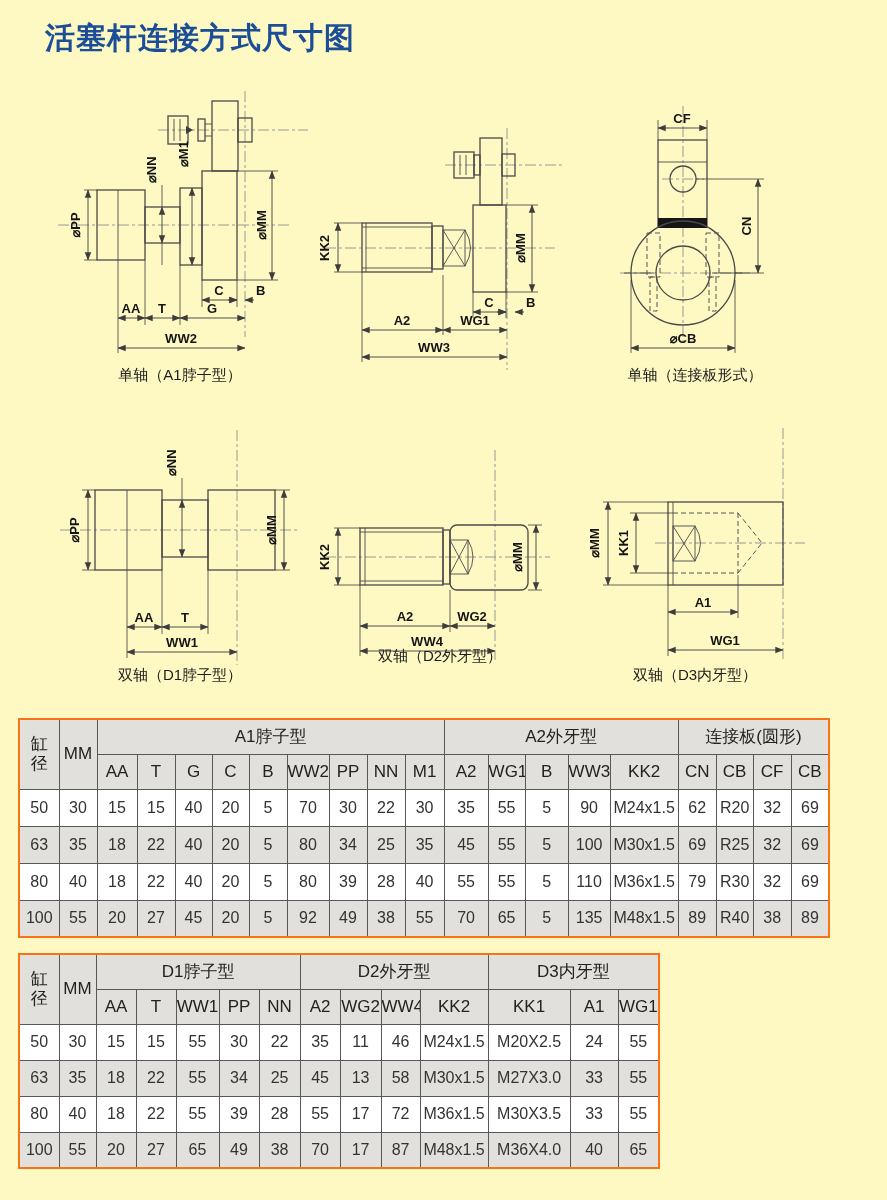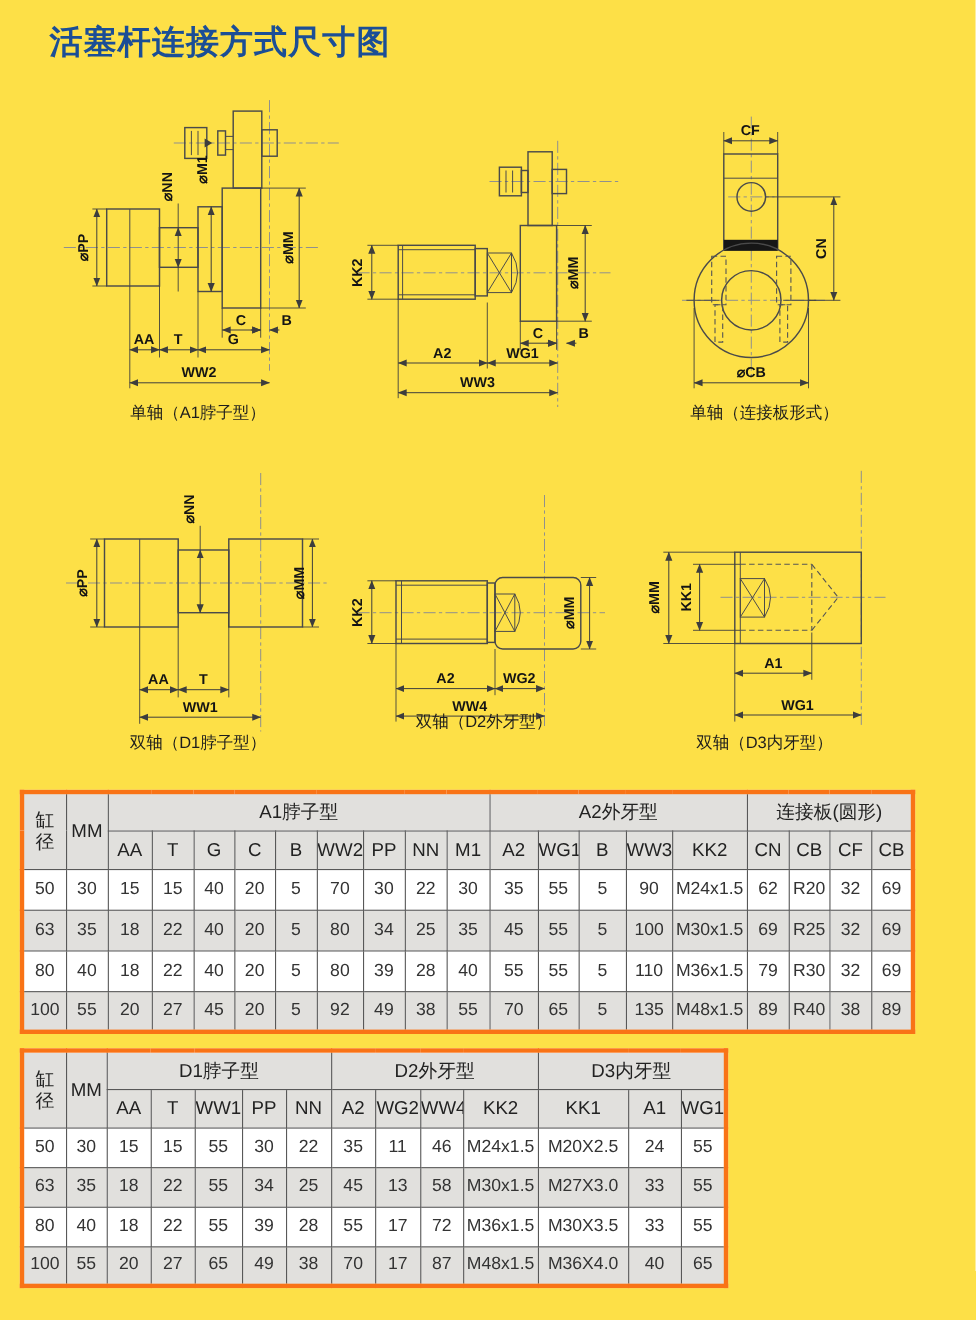--- a/index.html
+++ b/index.html
@@ -1,32 +1,32 @@
 <!DOCTYPE html>
 <html><head>
 <meta charset="utf-8">
 <style>
   html,body{margin:0;padding:0;background:#ffffff}
-  .page{position:relative;width:887px;height:1200px;background:#fde047;
+  .page{position:relative;width:887px;height:1200px;background:#fef9c3;
         font-family:"Liberation Sans",sans-serif;overflow:hidden}
   .title{position:absolute;left:45px;top:18px;font-size:30px;font-weight:bold;
          color:#1b4e96;letter-spacing:1px}
   .cap{position:absolute;text-align:center;font-size:15px;font-weight:normal;color:#1d1d1d}
   svg.diag{position:absolute}
   
   .ol{fill:none;stroke:#4a4a4a;stroke-width:1.3}
   .th{fill:none;stroke:#4a4a4a;stroke-width:0.9}
   .cl{fill:none;stroke:#8f8f8f;stroke-width:0.9;stroke-dasharray:11 3 3 3}
   .dsh{fill:none;stroke:#555;stroke-width:1;stroke-dasharray:5 3}
   .dim{fill:none;stroke:#3d3d3d;stroke-width:0.9}
   .ext{fill:none;stroke:#3d3d3d;stroke-width:0.8}
   text.lbl{font-family:"Liberation Sans",sans-serif;font-size:13px;font-weight:bold;fill:#141414}
   
   .tbl{position:absolute;border-collapse:collapse;table-layout:fixed;background:#fff;
-       border:4px solid #f97316}
+       border:2px solid #f97316}
   .tbl th,.tbl td{border:1px solid #585858;text-align:center;vertical-align:middle;
        padding:0;overflow:hidden}
   .tbl thead th{background:#e1e0dd;font-weight:normal;font-size:17px;color:#222}
   .tbl thead tr{height:35px}
   .tbl tbody td{font-size:16px;color:#333;background:#fff}
   .tbl tbody tr{height:37px}
   #table-b tbody tr{height:36px}
   .tbl tbody tr:nth-child(even) td{background:#e1e0dd}
   .wrap2{display:inline-block;width:1.1em;word-break:break-all;line-height:1.15}
 </style>

